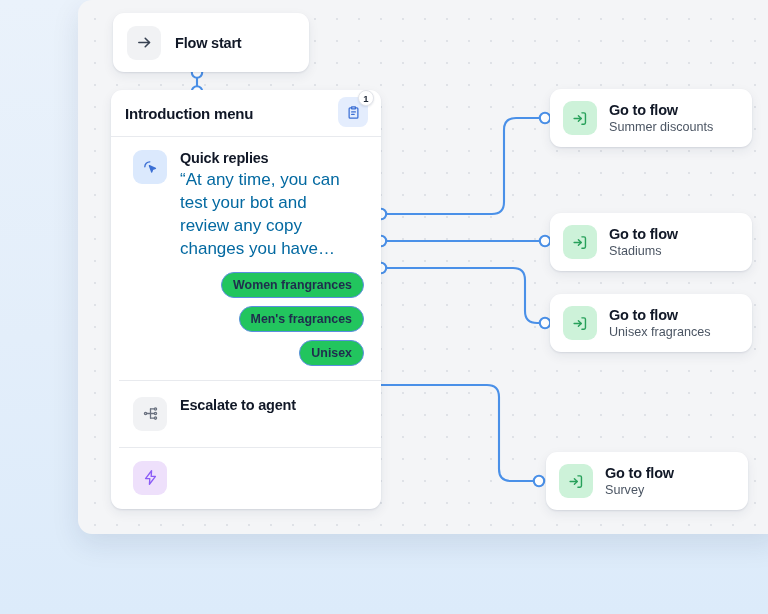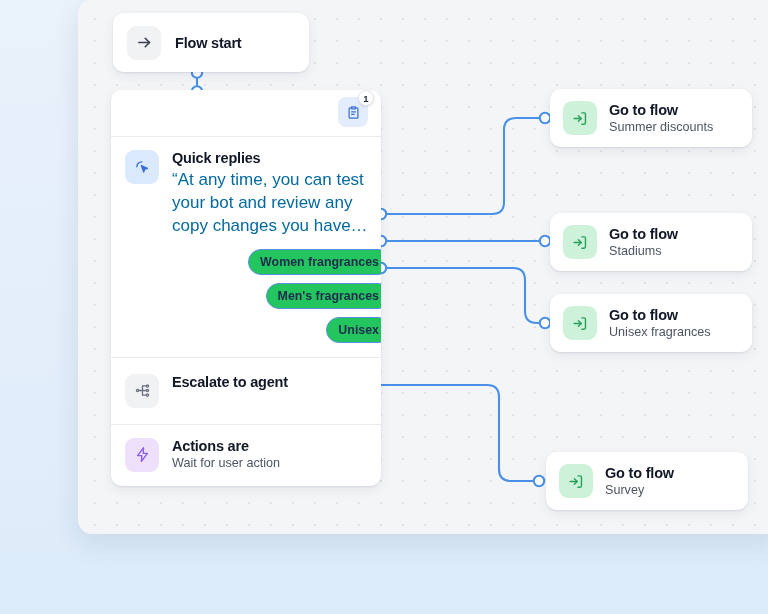--- a/index.html
+++ b/index.html
@@ -139,23 +139,24 @@
     border: 1px solid #e2e4e9;
     font-size: 9.5px;
     font-weight: 700;
     color: #1f2937;
     display: flex; align-items: center; justify-content: center;
     box-shadow: 0 1px 2px rgba(23,43,77,0.12);
   }
 
   .row {
     display: flex;
-    padding: 13px 2px 14px 14px;
+    padding: 13px 29px 14px 14px;
     gap: 13px;
     border-bottom: 1px solid #e8eaee;
+    margin-left: 8px;
   }
   .row:last-child { border-bottom: none; }
   .row-body { flex: 1 1 auto; min-width: 0; }
 
   #quick-replies-text {
     font-size: 17px;
     line-height: 1.35;
     color: #0369a1;
     margin-top: 3px;
   }
@@ -232,20 +233,21 @@
         <line x1="4" y1="12" x2="19" y2="12"></line>
           <polyline points="13,6 19,12 13,18"></polyline>
       </svg>
     </div>
     <div class="card-title">Flow start</div>
   </div>
 
   <div class="card" id="intro-menu">
 
     <div id="intro-header">
+      <div class="card-title">Introduction menu</div>
 
       <div id="intro-badge-wrap">
         <div id="clipboard-tile">
           <svg class="glyph" width="15" height="15" viewBox="0 0 24 24" fill="none" stroke="#3b6fd4" stroke-width="2" stroke-linecap="round" stroke-linejoin="round">
             <path d="M9 3h6v3H9z"></path>
             <path d="M15 4.5h2.5A1.5 1.5 0 0 1 19 6v13.5A1.5 1.5 0 0 1 17.5 21h-11A1.5 1.5 0 0 1 5 19.5V6a1.5 1.5 0 0 1 1.5-1.5H9"></path>
             <line x1="9" y1="11" x2="15" y2="11"></line>
             <line x1="9" y1="15" x2="13" y2="15"></line>
           </svg>
         </div>
@@ -290,24 +292,20 @@
         <div class="card-title">Escalate to agent</div>
       </div>
     </div>
 
     <div class="row">
       <div class="icon-tile tile-purple">
         <svg class="glyph" width="17" height="17" viewBox="0 0 24 24" fill="none" stroke="#8b5cf6" stroke-width="1.9" stroke-linecap="round" stroke-linejoin="round">
           <polygon points="13.5,2.5 5,13.5 11,13.5 10.5,21.5 19,10.5 13,10.5"></polygon>
         </svg>
       </div>
-      <div class="row-body">
-        <div class="card-title">Actions are</div>
-        <div class="card-sub">Wait for user action</div>
-      </div>
     </div>
   </div>
 
   <div class="card goto-card" id="goto-0">
     <div class="icon-tile tile-green">
       <svg class="glyph" width="17" height="17" viewBox="0 0 24 24" fill="none" stroke="#27a05a" stroke-width="2" stroke-linecap="round" stroke-linejoin="round">
         <path d="M14 4h3a2 2 0 0 1 2 2v12a2 2 0 0 1-2 2h-3"></path>
         <polyline points="9,8 13,12 9,16"></polyline>
           <line x1="3" y1="12" x2="13" y2="12"></line>
       </svg>

